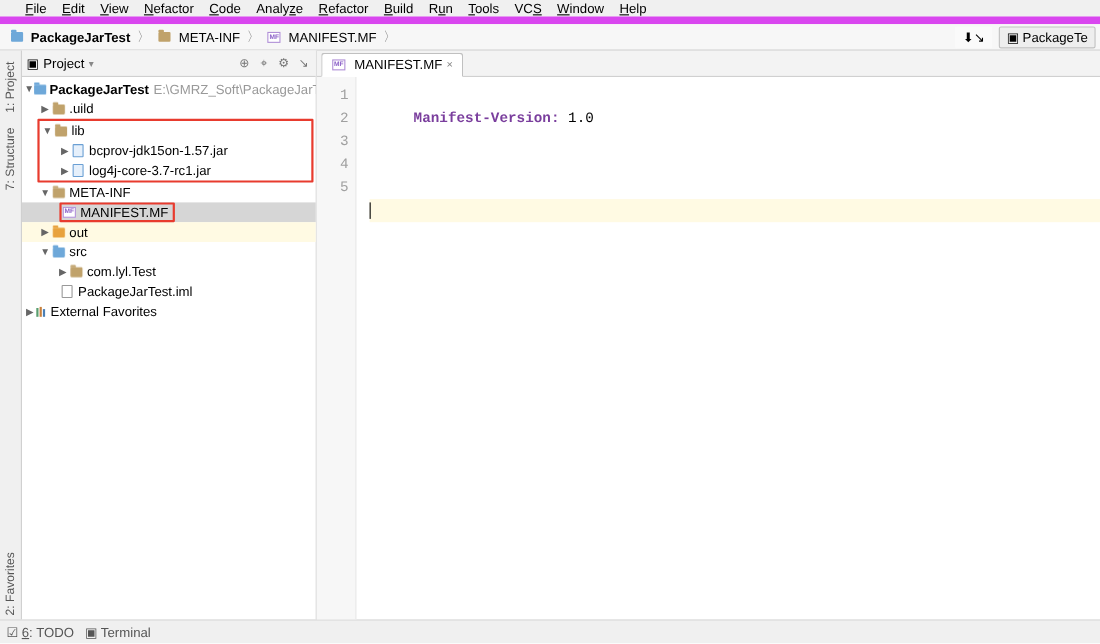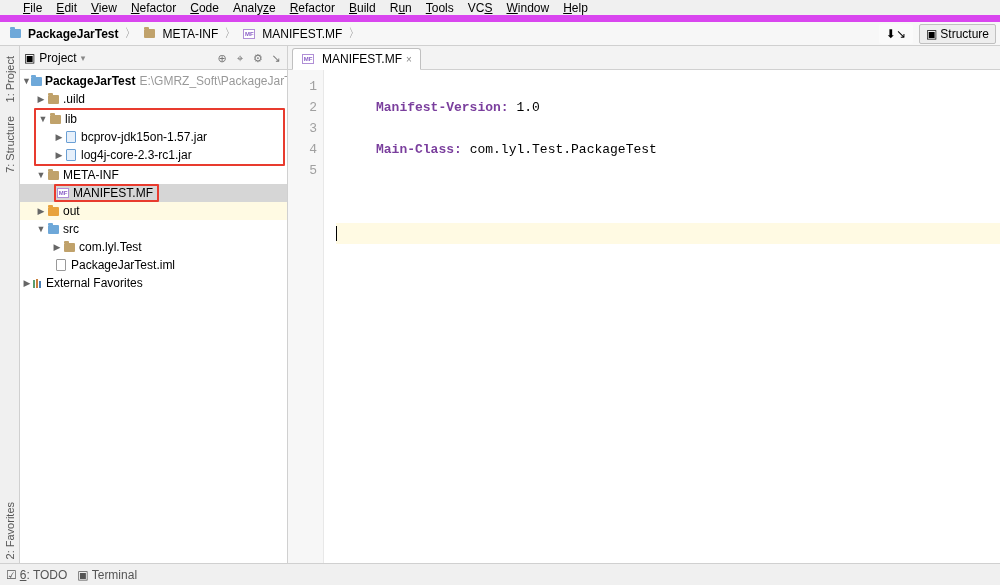--- a/index.html
+++ b/index.html
@@ -108,21 +108,21 @@
           <span class="mf-ic">MF</span>
         </span>
       <span>MANIFEST.MF</span>
     </div>
     <span class="crumb-sep">〉</span>
   </div>
   <div class="nav-right">
     <span class="nav-btn">⬇↘</span>
     <span class="nav-btn active">
       <span>▣</span>
-      <span>Structure</span>
+      <span>PackageTe</span>
     </span>
   </div>
 </div>
 
 <div class="main">
 
   <div class="vertical-tabs">
     <div class="vtab">1: Project</div>
     <div class="vtab">7: Structure</div>
     <div style="flex:1"></div>
@@ -174,21 +174,21 @@
           <span class="tree-icon">
               <span class="jar-ic"></span>
             </span>
           <span>bcprov-jdk15on-1.57.jar</span>
         </div>
         <div class="tree-row" style="padding-left:18px;">
           <span class="tw">▶</span>
           <span class="tree-icon">
               <span class="jar-ic"></span>
             </span>
-          <span>log4j-core-2.3-rc1.jar</span>
+          <span>log4j-core-3.7-rc1.jar</span>
         </div>
       </div>
 
       <div class="tree-row" style="padding-left:16px;">
         <span class="tw">▼</span>
         <span class="tree-icon">
             <span class="folder-ic"></span>
           </span>
         <span>META-INF</span>
       </div>
@@ -256,21 +256,20 @@
     <div class="editor-body">
       <div class="gutter">
         <div>1</div>
         <div>2</div>
         <div>3</div>
         <div>4</div>
         <div>5</div>
       </div>
       <div class="code">
 <div class="code-line"><span class="kw">Manifest-Version:</span><span> 1.0</span></div>
-<div class="code-line"><span class="kw">Main-Class:</span><span> com.lyl.Test.PackageTest</span></div>
 <div class="code-line">&nbsp;</div>
 <div class="code-line current"><span class="caret"></span></div>
       </div>
     </div>
   </div>
 </div>
 
 <div class="statusbar">
   <div class="status-item">
     <span>☑</span>

